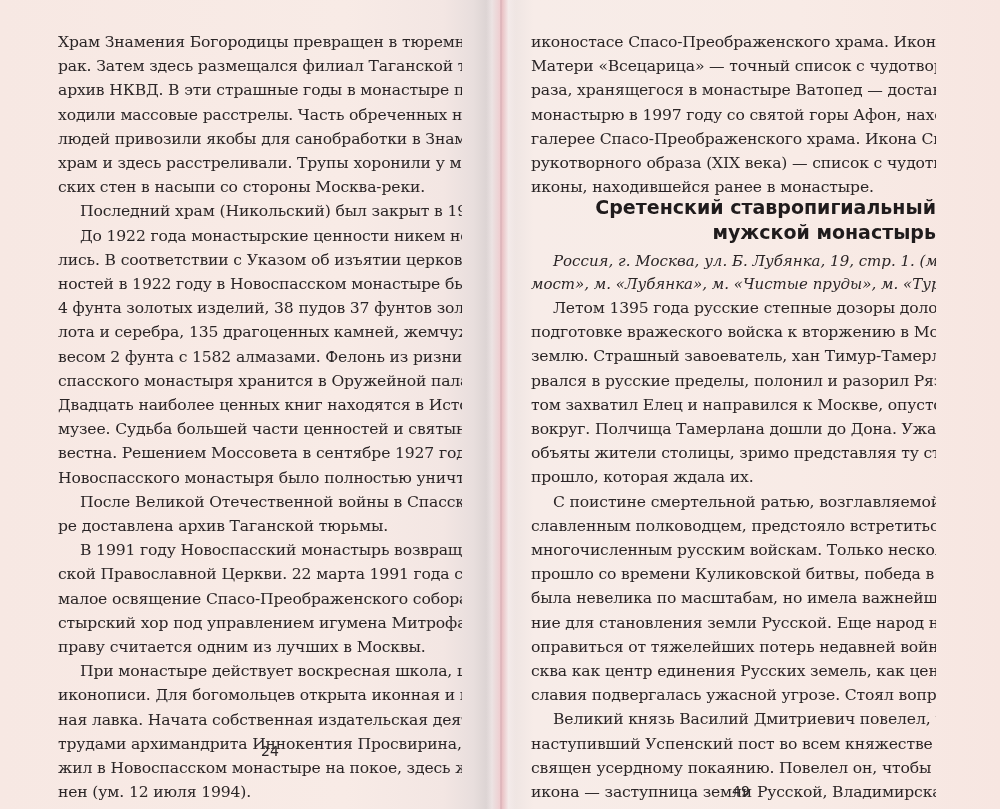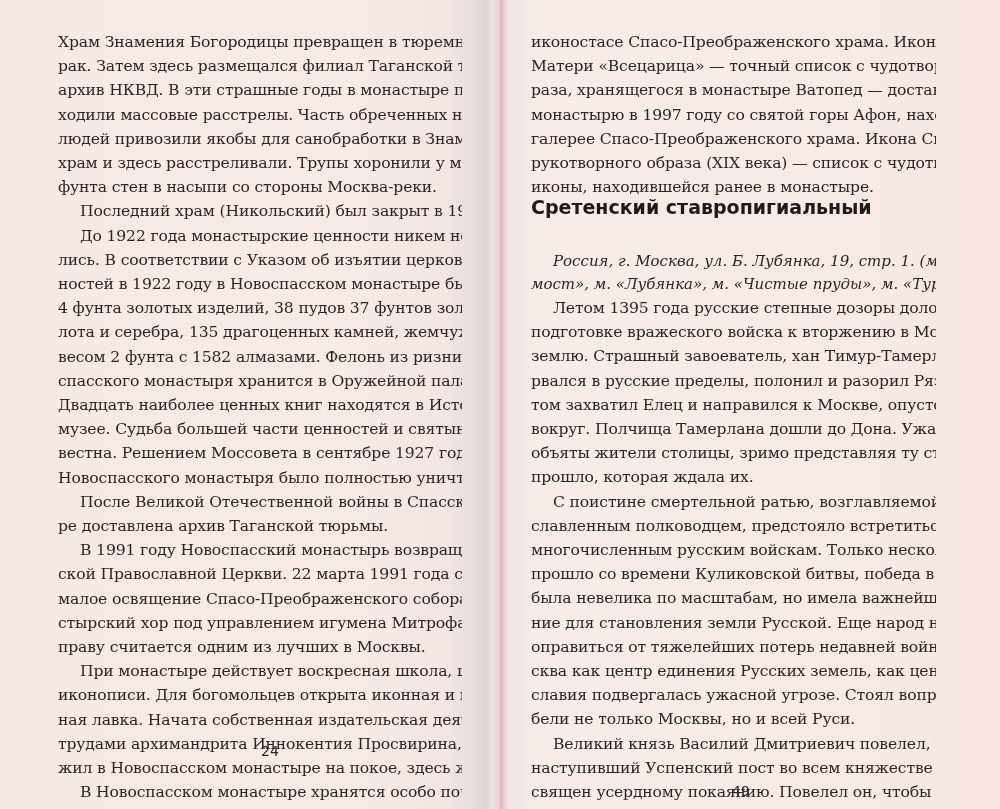--- a/index.html
+++ b/index.html
@@ -80,21 +80,21 @@
       text-align-last: left;
     }
     .line.ind {
       padding-left: 22px;
     }
     .heading {
       position: absolute;
       left: 38px;
       top: 195px;
       width: 405px;
-      text-align: left;
+      text-align: right;
       font-family: "DejaVu Sans", "Liberation Sans", sans-serif;
       font-weight: bold;
       font-size: 19px;
       line-height: 25px;
       color: #1f1b1c;
     }
     .address {
       position: absolute;
       left: 38px;
       top: 250px;
@@ -122,21 +122,21 @@
 <div class="spread">
 
   <div class="page page-left">
     <div class="text-block" id="left-body">
         <span class="line">Храм Знамения Богородицы превращен в тюремный ба-</span>
         <span class="line">рак. Затем здесь размещался филиал Таганской тюрьмы,</span>
         <span class="line">архив НКВД. В эти страшные годы в монастыре проис-</span>
         <span class="line">ходили массовые расстрелы. Часть обреченных на смерть</span>
         <span class="line">людей привозили якобы для санобработки в Знаменский</span>
         <span class="line">храм и здесь расстреливали. Трупы хоронили у монастыр-</span>
-        <span class="line last">фунта стен в насыпи со стороны Москва-реки.</span>
+        <span class="line last">ских стен в насыпи со стороны Москва-реки.</span>
         <span class="line ind">Последний храм (Никольский) был закрыт в 1926 году.</span>
         <span class="line ind">До 1922 года монастырские ценности никем не охраня-</span>
         <span class="line">лись. В соответствии с Указом об изъятии церковных цен-</span>
         <span class="line">ностей в 1922 году в Новоспасском монастыре было изъято</span>
         <span class="line">4 фунта золотых изделий, 38 пудов 37 фунтов золотника зо-</span>
         <span class="line">лота и серебра, 135 драгоценных камней, жемчужная риза</span>
         <span class="line">весом 2 фунта с 1582 алмазами. Фелонь из ризницы Ново-</span>
         <span class="line">спасского монастыря хранится в Оружейной палате Кремля.</span>
         <span class="line">Двадцать наиболее ценных книг находятся в Историческом</span>
         <span class="line">музее. Судьба большей части ценностей и святынь неиз-</span>
@@ -147,38 +147,40 @@
         <span class="line ind">В 1991 году Новоспасский монастырь возвращен Рус-</span>
         <span class="line">ской Православной Церкви. 22 марта 1991 года состоялось</span>
         <span class="line">малое освящение Спасо-Преображенского собора. Мона-</span>
         <span class="line">стырский хор под управлением игумена Митрофана по</span>
         <span class="line last">праву считается одним из лучших в Москвы.</span>
         <span class="line ind">При монастыре действует воскресная школа, школа</span>
         <span class="line">иконописи. Для богомольцев открыта иконная и книж-</span>
         <span class="line">ная лавка. Начата собственная издательская деятельность</span>
         <span class="line">трудами архимандрита Иннокентия Просвирина, который</span>
         <span class="line">жил в Новоспасском монастыре на покое, здесь же похоро-</span>
+        <span class="line last">нен (ум. 12 июля 1994).</span>
         <span class="line ind">В Новоспасском монастыре хранятся особо почитае-</span>
       </div>
     <div class="page-number">24</div>
   </div>
 
   <div class="page page-right">
     <div class="text-block" id="right-top">
         <span class="line">иконостасе Спасо-Преображенского храма. Икона Божией</span>
         <span class="line">Матери «Всецарица» — точный список с чудотворного об-</span>
         <span class="line">раза, хранящегося в монастыре Ватопед — доставлена в дар</span>
         <span class="line">монастырю в 1997 году со святой горы Афон, находится в</span>
         <span class="line">галерее Спасо-Преображенского храма. Икона Спаса Не-</span>
         <span class="line">рукотворного образа (XIX века) — список с чудотворной</span>
         <span class="line last">иконы, находившейся ранее в монастыре.</span>
       </div>
 
     <div class="heading">
       <div>Сретенский ставропигиальный</div>
+      <div>мужской монастырь</div>
     </div>
 
     <div class="address">
       <span class="line ind">Россия, г. Москва, ул. Б. Лубянка, 19, стр. 1. (м. «Кузнецкий</span>
       <span class="line last">мост», м. «Лубянка», м. «Чистые пруды», м. «Тургеневская»).</span>
     </div>
 
     <div class="text-block body-after" id="right-body">
         <span class="line ind">Летом 1395 года русские степные дозоры доложили о</span>
         <span class="line">подготовке вражеского войска к вторжению в Московскую</span>
@@ -190,21 +192,20 @@
         <span class="line last">прошло, которая ждала их.</span>
         <span class="line ind">С поистине смертельной ратью, возглавляемой про-</span>
         <span class="line">славленным полководцем, предстояло встретиться не-</span>
         <span class="line">многочисленным русским войскам. Только несколько лет</span>
         <span class="line">прошло со времени Куликовской битвы, победа в которой</span>
         <span class="line">была невелика по масштабам, но имела важнейшее значе-</span>
         <span class="line">ние для становления земли Русской. Еще народ не успел</span>
         <span class="line">оправиться от тяжелейших потерь недавней войны. Мо-</span>
         <span class="line">сква как центр единения Русских земель, как центр право-</span>
         <span class="line">славия подвергалась ужасной угрозе. Стоял вопрос поги-</span>
-        <span class="line last">бели не только Москвы, но и всей Руси.</span>
         <span class="line ind">Великий князь Василий Дмитриевич повелел, чтобы</span>
         <span class="line">наступивший Успенский пост во всем княжестве был по-</span>
         <span class="line">священ усердному покаянию. Повелел он, чтобы великая</span>
         <span class="line">икона — заступница земли Русской, Владимирская — была</span>
       </div>
 
     <div class="page-number">49</div>
   </div>
 
   <div class="gutter"></div>

